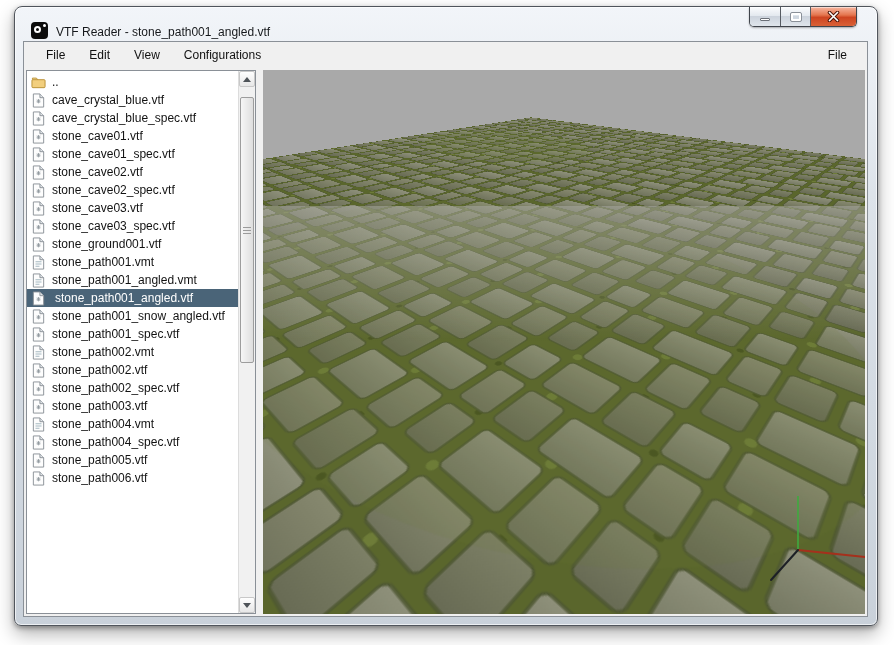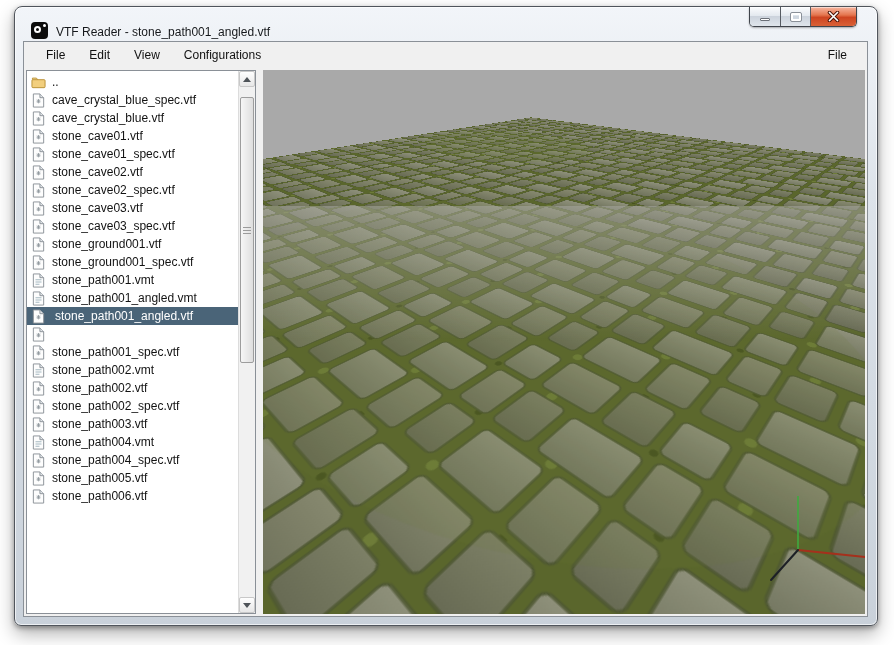--- a/index.html
+++ b/index.html
@@ -141,44 +141,44 @@
           <div class="row type-vtf">
 
     <span class="icon icon-vtf">
       <svg width="15" height="15" viewBox="0 0 15 16">
         <path d="M2 1 h7 l4 4 v10 H2 z" fill="#fdfdfd" stroke="#8a9096" stroke-width="1"></path>
         <path d="M9 1 v4 h4" fill="#e1e5e8" stroke="#8a9096" stroke-width="1"></path>
         <path d="M7.5 6.4 V11 M5.4 8.7 H9.6 M6 7 l3 3.4 M9 7 l-3 3.4" stroke="#8f989e" stroke-width="0.9"></path>
       </svg>
     </span>
 
+    <span class="label">cave_crystal_blue.vtf</span>
+  </div>
+          <div class="row type-vtf">
+
+    <span class="icon icon-vtf">
+      <svg width="15" height="15" viewBox="0 0 15 16">
+        <path d="M2 1 h7 l4 4 v10 H2 z" fill="#fdfdfd" stroke="#8a9096" stroke-width="1"></path>
+        <path d="M9 1 v4 h4" fill="#e1e5e8" stroke="#8a9096" stroke-width="1"></path>
+        <path d="M7.5 6.4 V11 M5.4 8.7 H9.6 M6 7 l3 3.4 M9 7 l-3 3.4" stroke="#8f989e" stroke-width="0.9"></path>
+      </svg>
+    </span>
+
     <span class="label">cave_crystal_blue_spec.vtf</span>
   </div>
           <div class="row type-vtf">
 
     <span class="icon icon-vtf">
       <svg width="15" height="15" viewBox="0 0 15 16">
         <path d="M2 1 h7 l4 4 v10 H2 z" fill="#fdfdfd" stroke="#8a9096" stroke-width="1"></path>
         <path d="M9 1 v4 h4" fill="#e1e5e8" stroke="#8a9096" stroke-width="1"></path>
         <path d="M7.5 6.4 V11 M5.4 8.7 H9.6 M6 7 l3 3.4 M9 7 l-3 3.4" stroke="#8f989e" stroke-width="0.9"></path>
       </svg>
     </span>
 
-    <span class="label">cave_crystal_blue.vtf</span>
-  </div>
-          <div class="row type-vtf">
-
-    <span class="icon icon-vtf">
-      <svg width="15" height="15" viewBox="0 0 15 16">
-        <path d="M2 1 h7 l4 4 v10 H2 z" fill="#fdfdfd" stroke="#8a9096" stroke-width="1"></path>
-        <path d="M9 1 v4 h4" fill="#e1e5e8" stroke="#8a9096" stroke-width="1"></path>
-        <path d="M7.5 6.4 V11 M5.4 8.7 H9.6 M6 7 l3 3.4 M9 7 l-3 3.4" stroke="#8f989e" stroke-width="0.9"></path>
-      </svg>
-    </span>
-
     <span class="label">stone_cave01.vtf</span>
   </div>
           <div class="row type-vtf">
 
     <span class="icon icon-vtf">
       <svg width="15" height="15" viewBox="0 0 15 16">
         <path d="M2 1 h7 l4 4 v10 H2 z" fill="#fdfdfd" stroke="#8a9096" stroke-width="1"></path>
         <path d="M9 1 v4 h4" fill="#e1e5e8" stroke="#8a9096" stroke-width="1"></path>
         <path d="M7.5 6.4 V11 M5.4 8.7 H9.6 M6 7 l3 3.4 M9 7 l-3 3.4" stroke="#8f989e" stroke-width="0.9"></path>
       </svg>
@@ -239,32 +239,20 @@
     <span class="icon icon-vtf">
       <svg width="15" height="15" viewBox="0 0 15 16">
         <path d="M2 1 h7 l4 4 v10 H2 z" fill="#fdfdfd" stroke="#8a9096" stroke-width="1"></path>
         <path d="M9 1 v4 h4" fill="#e1e5e8" stroke="#8a9096" stroke-width="1"></path>
         <path d="M7.5 6.4 V11 M5.4 8.7 H9.6 M6 7 l3 3.4 M9 7 l-3 3.4" stroke="#8f989e" stroke-width="0.9"></path>
       </svg>
     </span>
 
     <span class="label">stone_ground001.vtf</span>
   </div>
-          <div class="row type-vtf">
-
-    <span class="icon icon-vtf">
-      <svg width="15" height="15" viewBox="0 0 15 16">
-        <path d="M2 1 h7 l4 4 v10 H2 z" fill="#fdfdfd" stroke="#8a9096" stroke-width="1"></path>
-        <path d="M9 1 v4 h4" fill="#e1e5e8" stroke="#8a9096" stroke-width="1"></path>
-        <path d="M7.5 6.4 V11 M5.4 8.7 H9.6 M6 7 l3 3.4 M9 7 l-3 3.4" stroke="#8f989e" stroke-width="0.9"></path>
-      </svg>
-    </span>
-
-    <span class="label">stone_ground001_spec.vtf</span>
-  </div>
           <div class="row type-vmt">
 
     <span class="icon icon-vmt">
       <svg width="15" height="15" viewBox="0 0 15 16">
         <path d="M2 1 h7 l4 4 v10 H2 z" fill="#fdfdfd" stroke="#8a9096" stroke-width="1"></path>
         <path d="M9 1 v4 h4" fill="#e1e5e8" stroke="#8a9096" stroke-width="1"></path>
         <path d="M4.3 7.2 h6.4 M4.3 9.6 h6.4 M4.3 12 h4.2" stroke="#9fb3bd" stroke-width="1"></path>
       </svg>
     </span>
     <span class="label">stone_path001.vmt</span>
@@ -295,20 +283,21 @@
           <div class="row type-vtf">
 
     <span class="icon icon-vtf">
       <svg width="15" height="15" viewBox="0 0 15 16">
         <path d="M2 1 h7 l4 4 v10 H2 z" fill="#fdfdfd" stroke="#8a9096" stroke-width="1"></path>
         <path d="M9 1 v4 h4" fill="#e1e5e8" stroke="#8a9096" stroke-width="1"></path>
         <path d="M7.5 6.4 V11 M5.4 8.7 H9.6 M6 7 l3 3.4 M9 7 l-3 3.4" stroke="#8f989e" stroke-width="0.9"></path>
       </svg>
     </span>
 
+    <span class="label">stone_path001_snow_angled.vtf</span>
   </div>
           <div class="row type-vtf">
 
     <span class="icon icon-vtf">
       <svg width="15" height="15" viewBox="0 0 15 16">
         <path d="M2 1 h7 l4 4 v10 H2 z" fill="#fdfdfd" stroke="#8a9096" stroke-width="1"></path>
         <path d="M9 1 v4 h4" fill="#e1e5e8" stroke="#8a9096" stroke-width="1"></path>
         <path d="M7.5 6.4 V11 M5.4 8.7 H9.6 M6 7 l3 3.4 M9 7 l-3 3.4" stroke="#8f989e" stroke-width="0.9"></path>
       </svg>
     </span>

